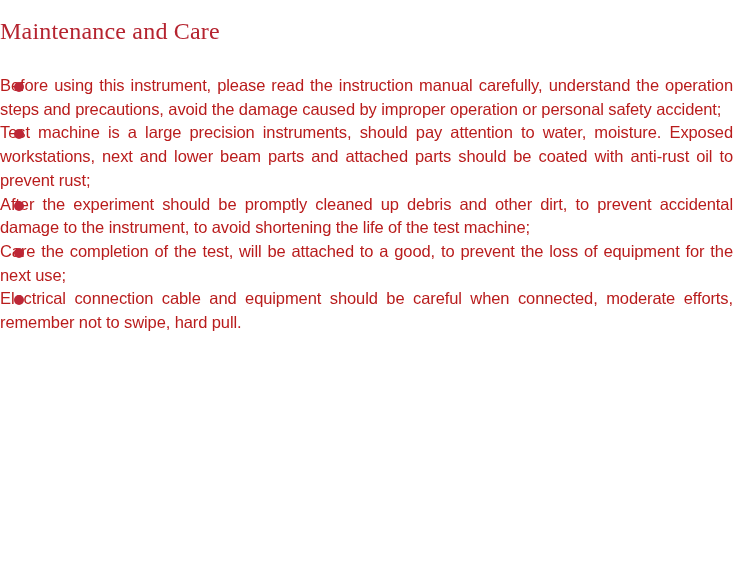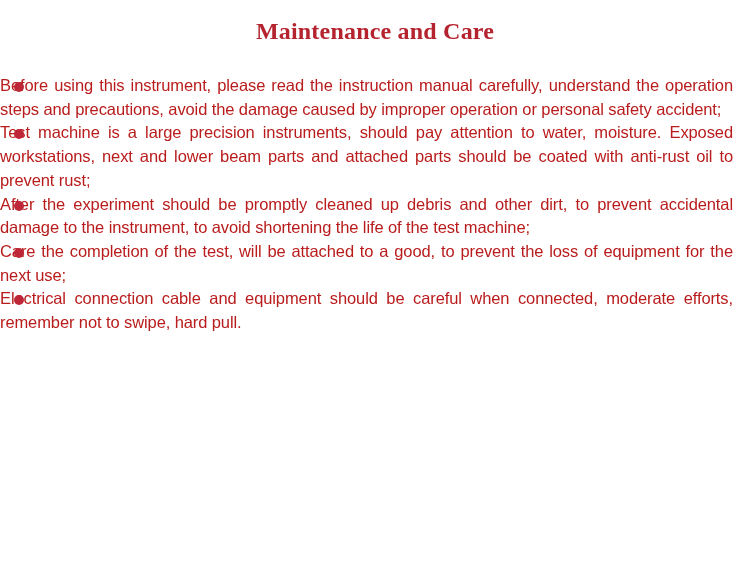--- a/index.html
+++ b/index.html
@@ -10,23 +10,22 @@
   .page {
     position: relative;
     width: 750px;
     height: 567px;
     background: #ffffff;
     overflow: hidden;
     font-family: "Liberation Sans", sans-serif;
   }
   .page-title {
     margin: 16px 0 0 0;
-    text-align: center;
     font-family: "Liberation Serif", "DejaVu Serif", serif;
-    font-weight: bold;
+    font-weight: normal;
     font-size: 24px;
     line-height: 30px;
     color: #b5232f;
     letter-spacing: 0.2px;
   }
   .care-list {
     margin-top: 28px;
   }
   .care-item {
     position: relative;

